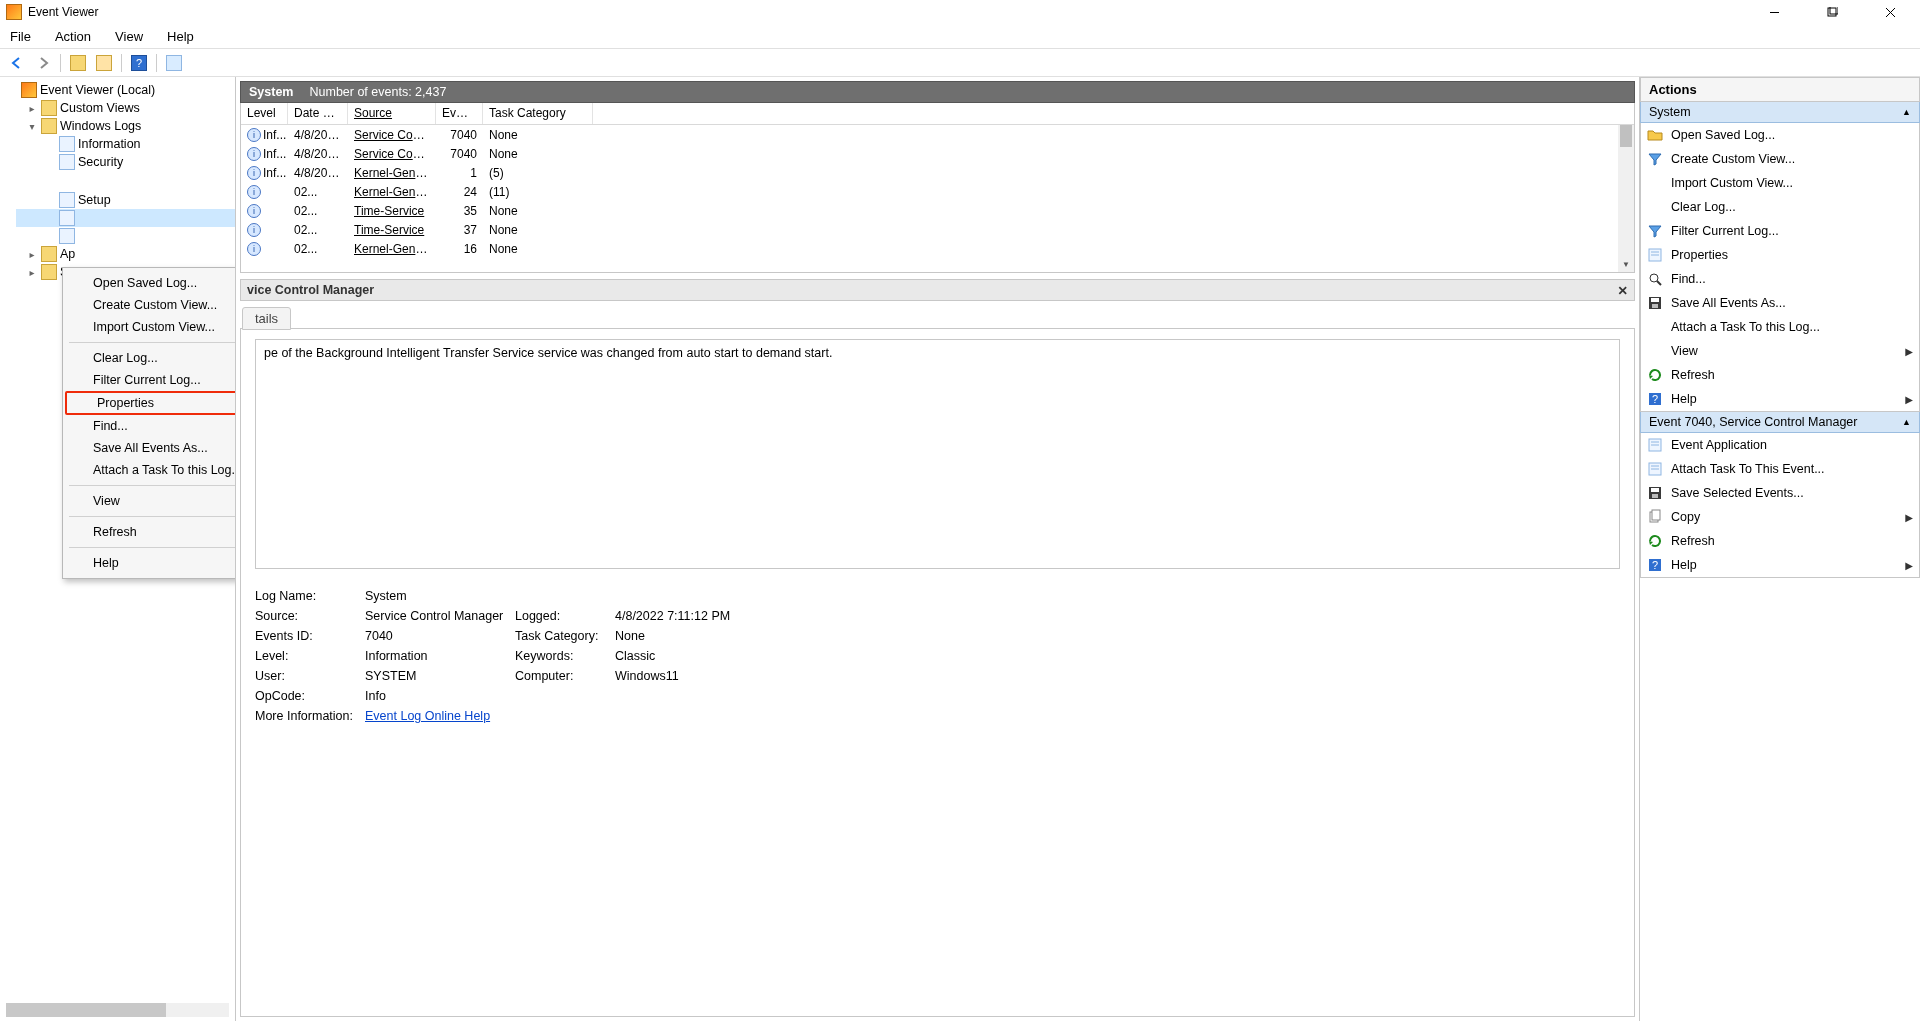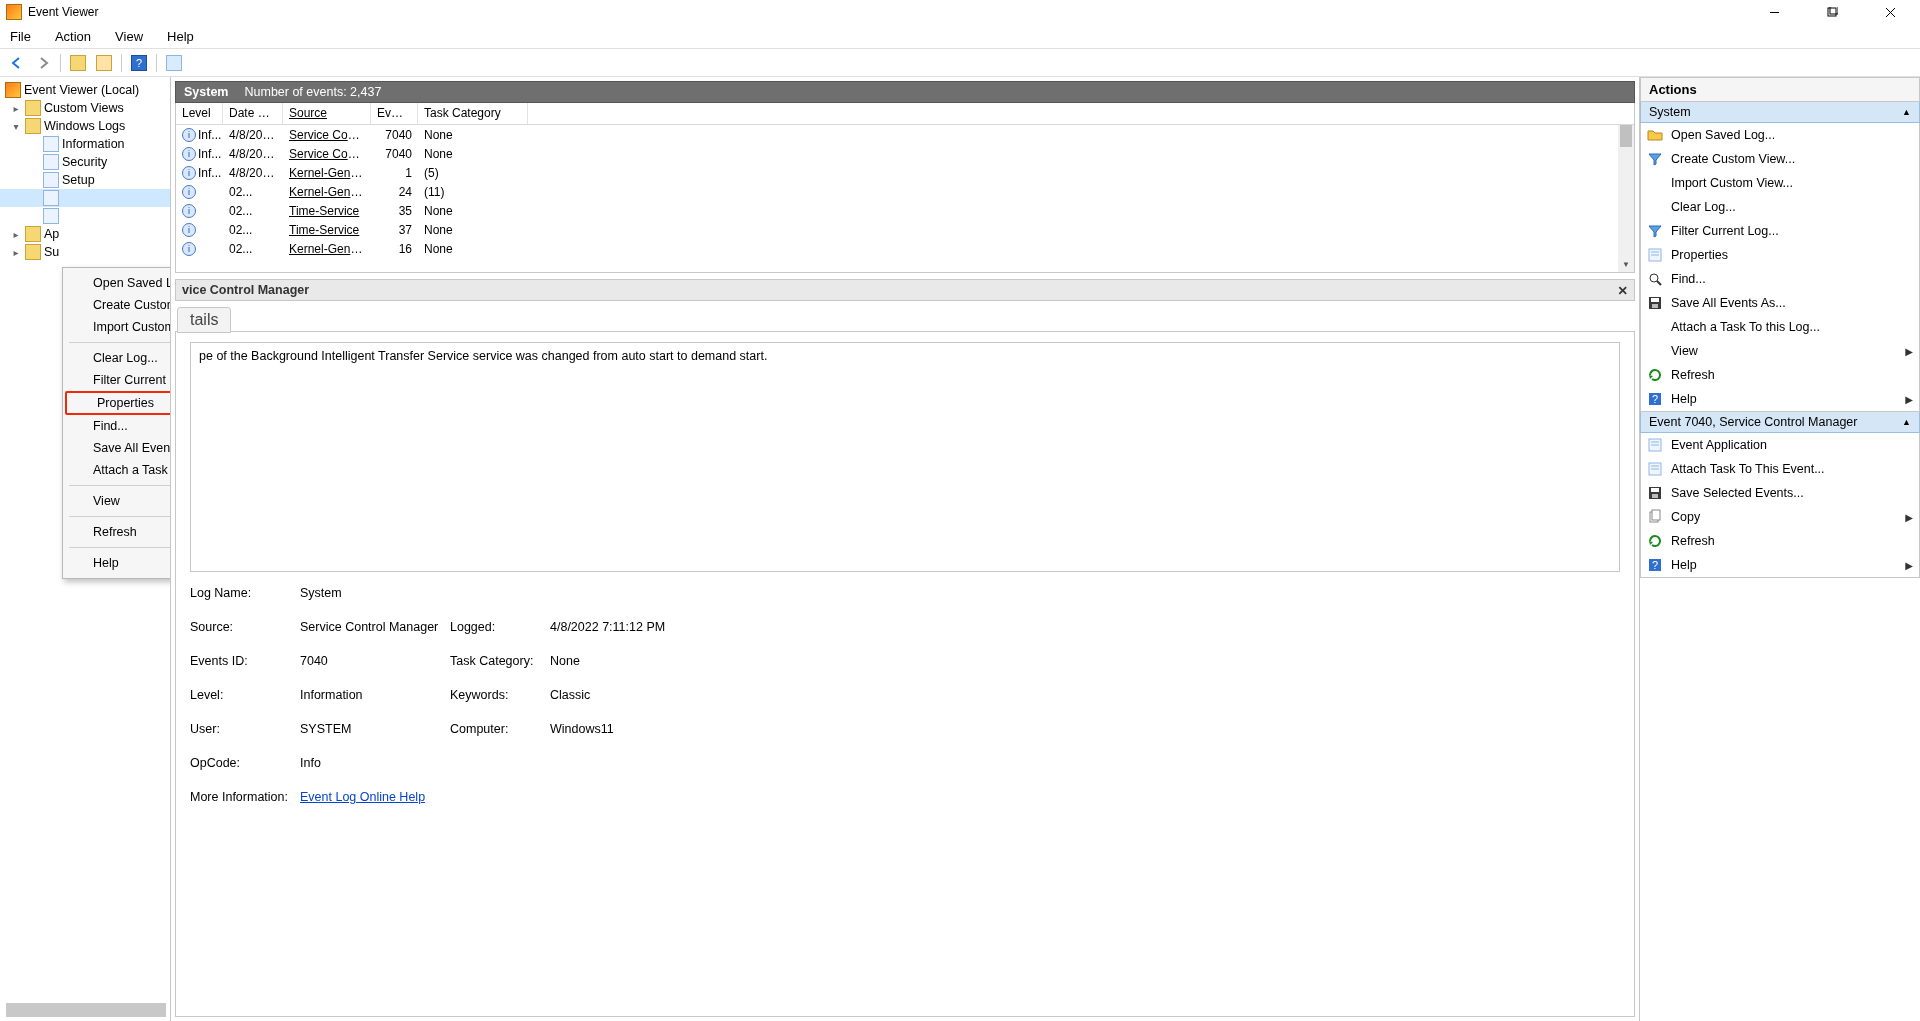--- a/index.html
+++ b/index.html
@@ -58,25 +58,26 @@
   .tb-sep { width:1px; height:18px; background:#ccc; margin:0 2px; }
   .arrow-left svg, .arrow-right svg { width:14px;height:14px; }
   .tb-icon { width:16px;height:16px; }
 
   
   .workarea {
     display: flex;
     height: calc(1021px - 24px - 25px - 28px);
   }
   .tree-pane {
-    width: 171px;
+    width: 236px;
     border-right: 1px solid #c7c7c7;
     position: relative;
     overflow: hidden;
     padding-top: 4px;
+    padding-left: 16px;
   }
   .tree-row {
     display:flex; align-items:center;
     height: 18px;
     font-size: 12.5px;
     white-space: nowrap;
   }
   .tree-row .exp { width:12px; text-align:center; color:#666; font-size:10px; }
   .tree-row .ticn { width:16px;height:16px; margin:0 3px; }
   .tree-row.sel { background:#cde8ff; }
@@ -154,43 +155,43 @@
     padding:0 6px;
     font-size:12.5px; font-weight:600;
     color:#333;
   }
   .detail-bar .xbtn { font-weight:700; cursor:default;}
   .tabs {
     display:flex; gap:2px; margin-top:4px;
   }
   .tab {
     border:1px solid #c7c7c7; border-bottom:1px solid #fff;
-    padding:3px 12px; font-size:16px;
+    padding:3px 12px; font-size:13px;
     background:#fff;
     position:relative; top:1px;
     border-top-left-radius:3px; border-top-right-radius:3px;
   }
   .tab.inactive { background:#f3f3f3; border-bottom:1px solid #c7c7c7; color:#444; top:2px;}
   .detail-body {
     border:1px solid #c7c7c7;
     flex:1;
     padding:10px 14px;
     display:flex; flex-direction:column;
   }
   .detail-msg {
     border:1px solid #c7c7c7;
     height: 230px;
     padding:6px 8px;
     font-size:12.5px;
   }
   .detail-table {
-    margin-top:14px;
+    margin-top:20px;
     display:grid;
     grid-template-columns: 110px 150px 100px 200px;
-    row-gap:20px;
+    row-gap:6px;
     font-size:12.5px;
   }
   .dt-lab { font-weight:400; color:#000;}
   .dt-val { }
   .dt-link { color:#0645cc; text-decoration:underline; }
   .dt-lab.bold, .detail-table .dt-lab { }
   .detail-table .dt-lab { color:#000; }
   .detail-table .dt-lab { }
   .detail-table .dt-lab { font-weight:400;}
   .detail-table .dt-lab { }
@@ -332,21 +333,21 @@
       <span class="lbl">Windows Logs</span>
     </div>
     <div class="tree-row" style="padding-left:40px;">
       <div class="ticn icn-log"></div>
       <span class="lbl">Information</span>
     </div>
     <div class="tree-row" style="padding-left:40px;">
       <div class="ticn icn-log"></div>
       <span class="lbl">Security</span>
     </div>
-    <div class="tree-row" style="padding-left:40px;">
+    <div class="tree-row" style="padding-left:40px;margin-top:20px;">
       <div class="ticn icn-log"></div>
       <span class="lbl">Setup</span>
     </div>
     <div class="tree-row sel" style="padding-left:40px;">
       <div class="ticn icn-log"></div>
       <span class="lbl">&nbsp;&nbsp;&nbsp;&nbsp;&nbsp;&nbsp;&nbsp;&nbsp;&nbsp;</span>
     </div>
     <div class="tree-row" style="padding-left:40px;">
       <div class="ticn icn-log"></div>
       <span class="lbl"></span>

